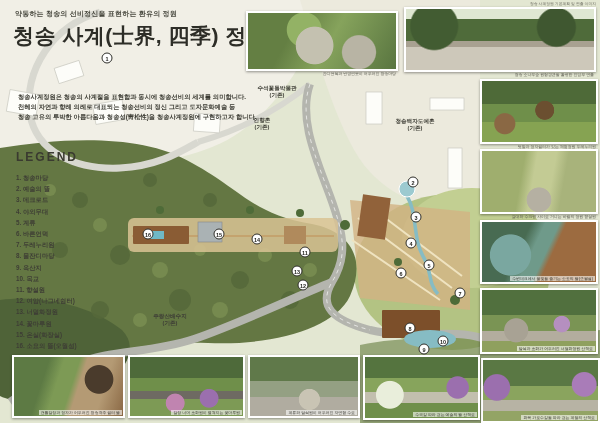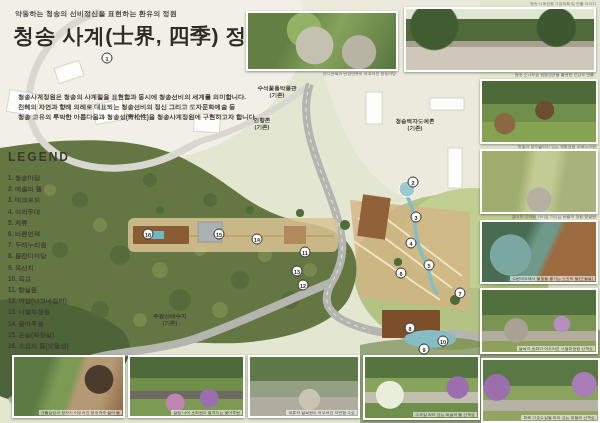--- a/index.html
+++ b/index.html
@@ -4,21 +4,21 @@
 <style>
   html,body{margin:0;padding:0;}
   body{width:600px;height:423px;font-family:"Liberation Sans",sans-serif;}
   #board{position:relative;width:600px;height:423px;overflow:hidden;background:#e6e9d4;}
   #plan-art{position:absolute;left:0;top:0;z-index:0;}
 
   
   .subtitle{position:absolute;left:15px;top:9px;font-size:7px;font-weight:bold;color:#4a4a40;z-index:6;letter-spacing:.2px;}
   .title{position:absolute;left:13px;top:22px;font-size:21px;font-weight:bold;color:#2d2d27;z-index:6;letter-spacing:.5px;}
   .desc{position:absolute;left:18px;top:92px;z-index:6;font-size:6.3px;line-height:9.8px;color:#3a3a32;font-weight:bold;}
-  .legend{position:absolute;left:8px;top:150px;z-index:6;}
+  .legend{position:absolute;left:16px;top:150px;z-index:6;}
   .legend-title{font-size:12px;letter-spacing:2px;color:#3a3a30;font-weight:bold;}
   .legend-items{margin-top:8px;font-size:6.3px;line-height:11.2px;color:#3e3e35;font-weight:bold;}
   .corner-note{position:absolute;top:1px;right:4px;font-size:3.8px;color:#66665c;z-index:7;}
 
   
   .plan-label{position:absolute;transform:translateX(-50%);text-align:center;font-size:5.6px;line-height:6.8px;color:#3e3e36;font-weight:bold;z-index:4;white-space:nowrap;}
   .marker{position:absolute;width:11px;height:11px;border-radius:50%;background:#fff;border:1px solid #2f2f2a;box-sizing:border-box;transform:translate(-50%,-50%);display:flex;align-items:center;justify-content:center;font-size:5.5px;font-weight:bold;color:#1e1e1a;z-index:5;}
 
   
   .photo{position:absolute;background:#fff;border:2px solid #fff;box-shadow:0 1px 2.5px rgba(0,0,0,.4);z-index:8;}

